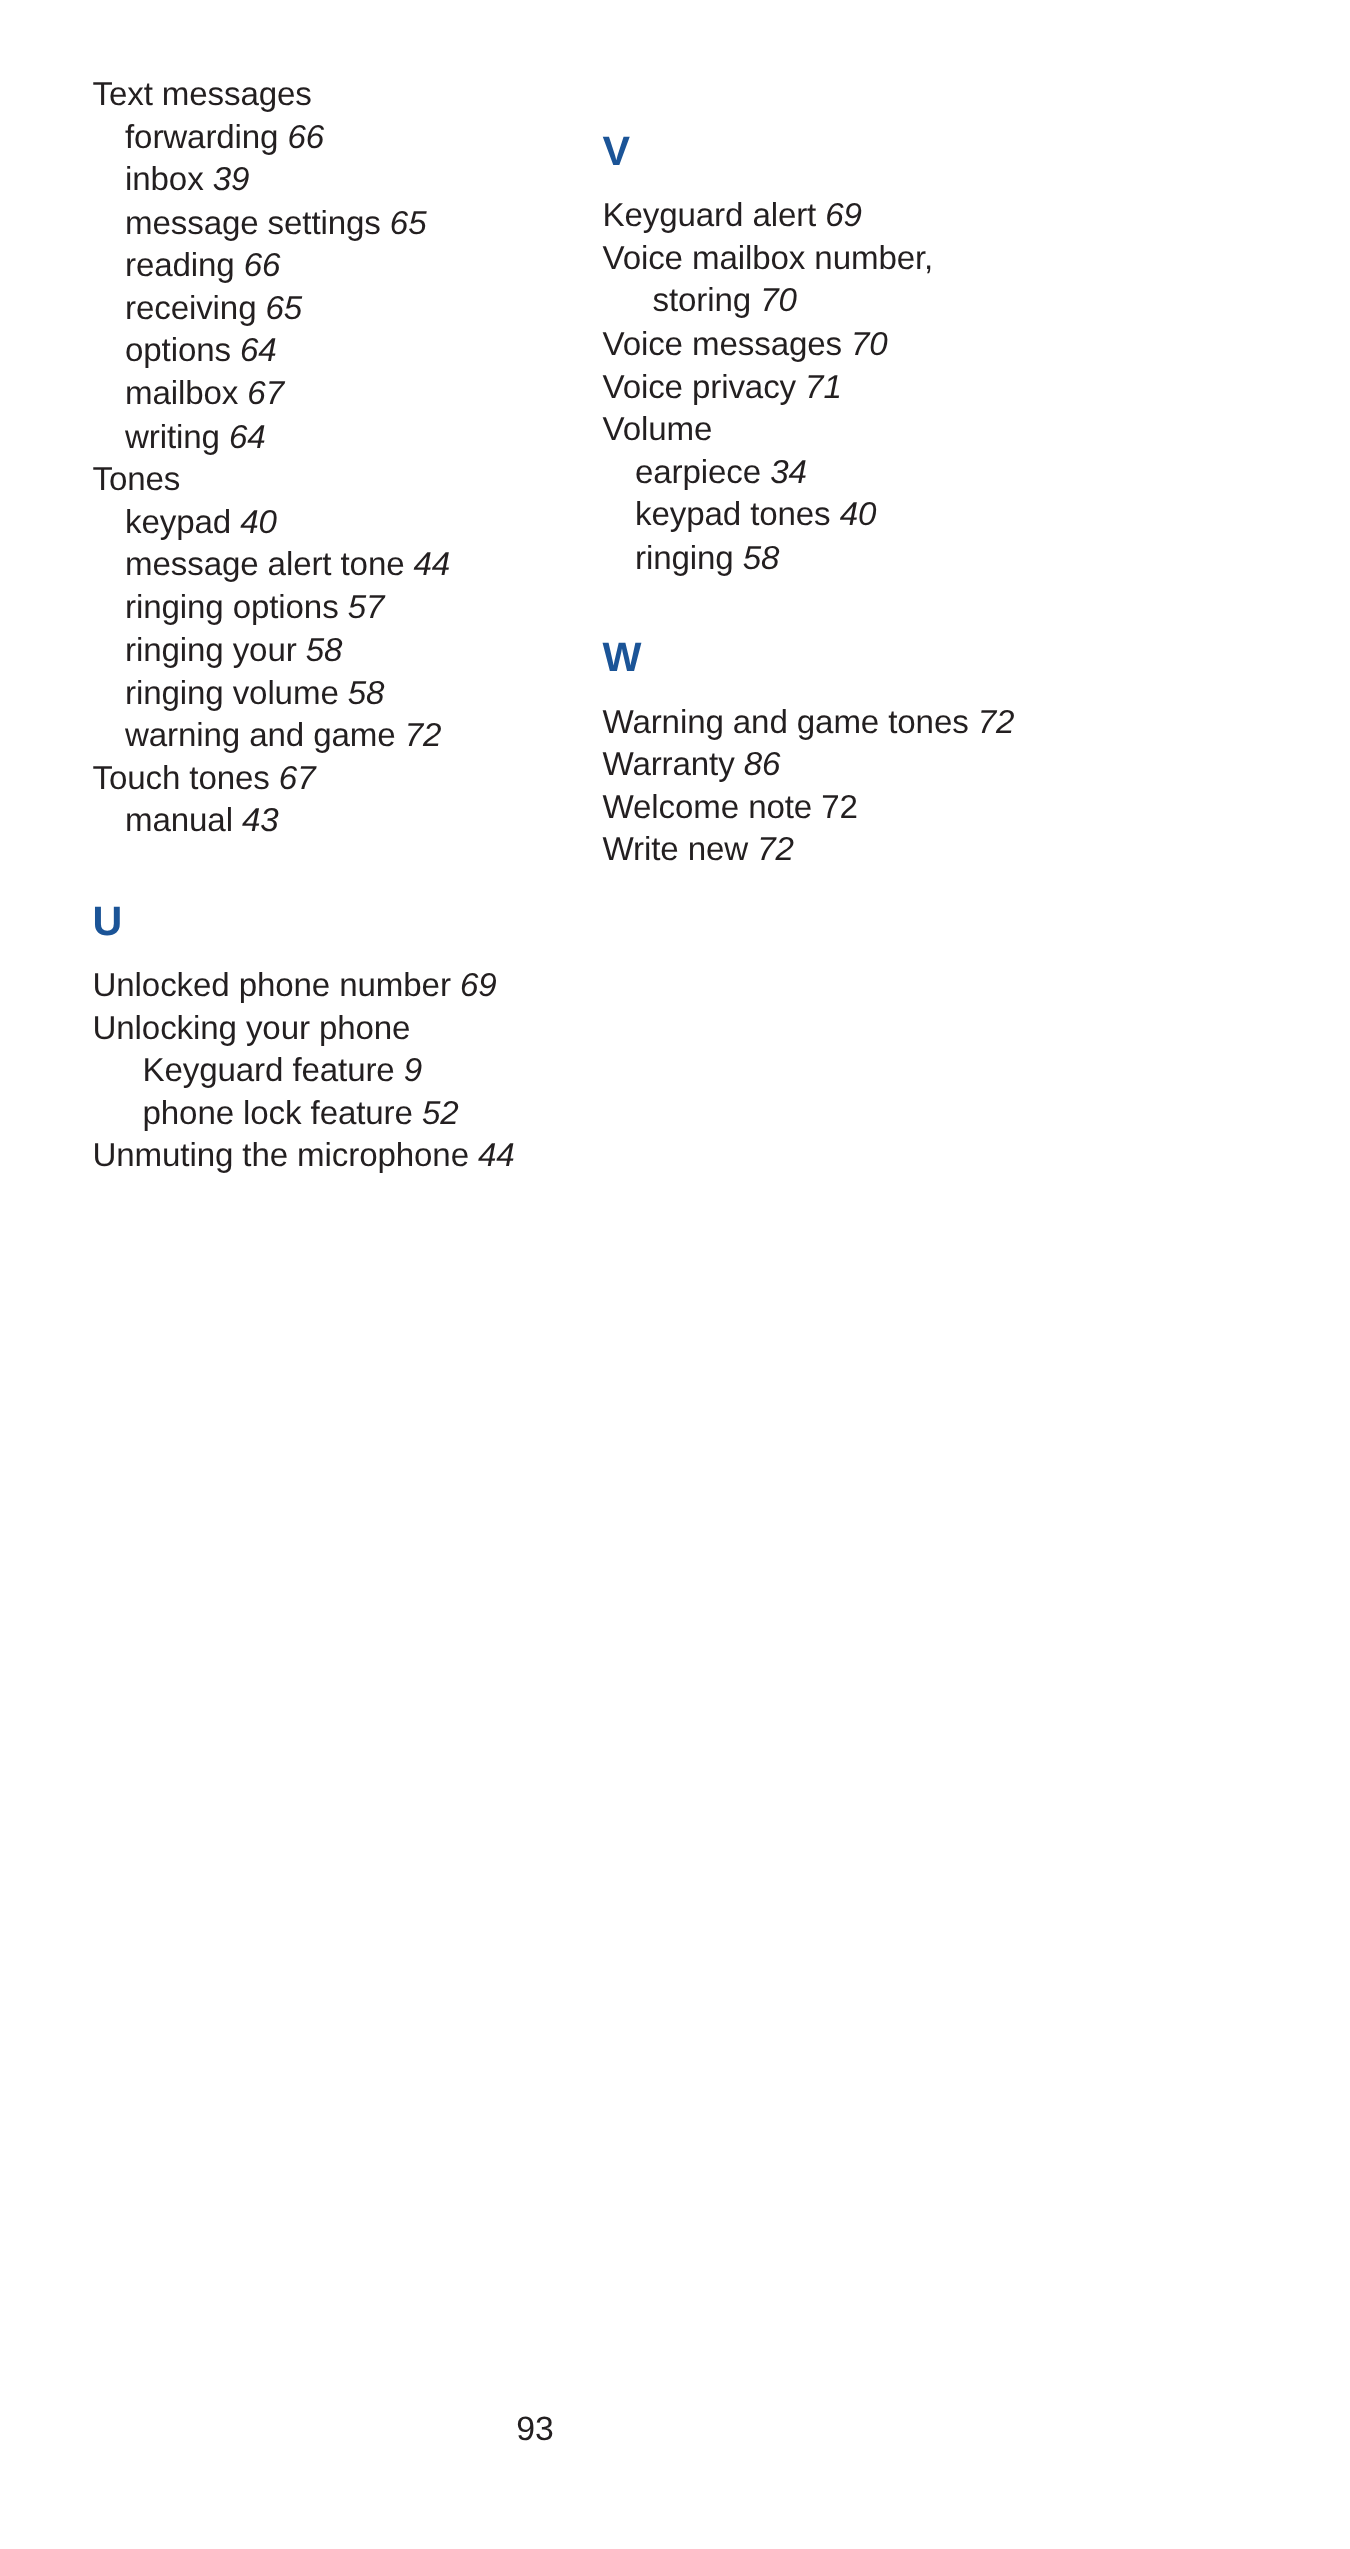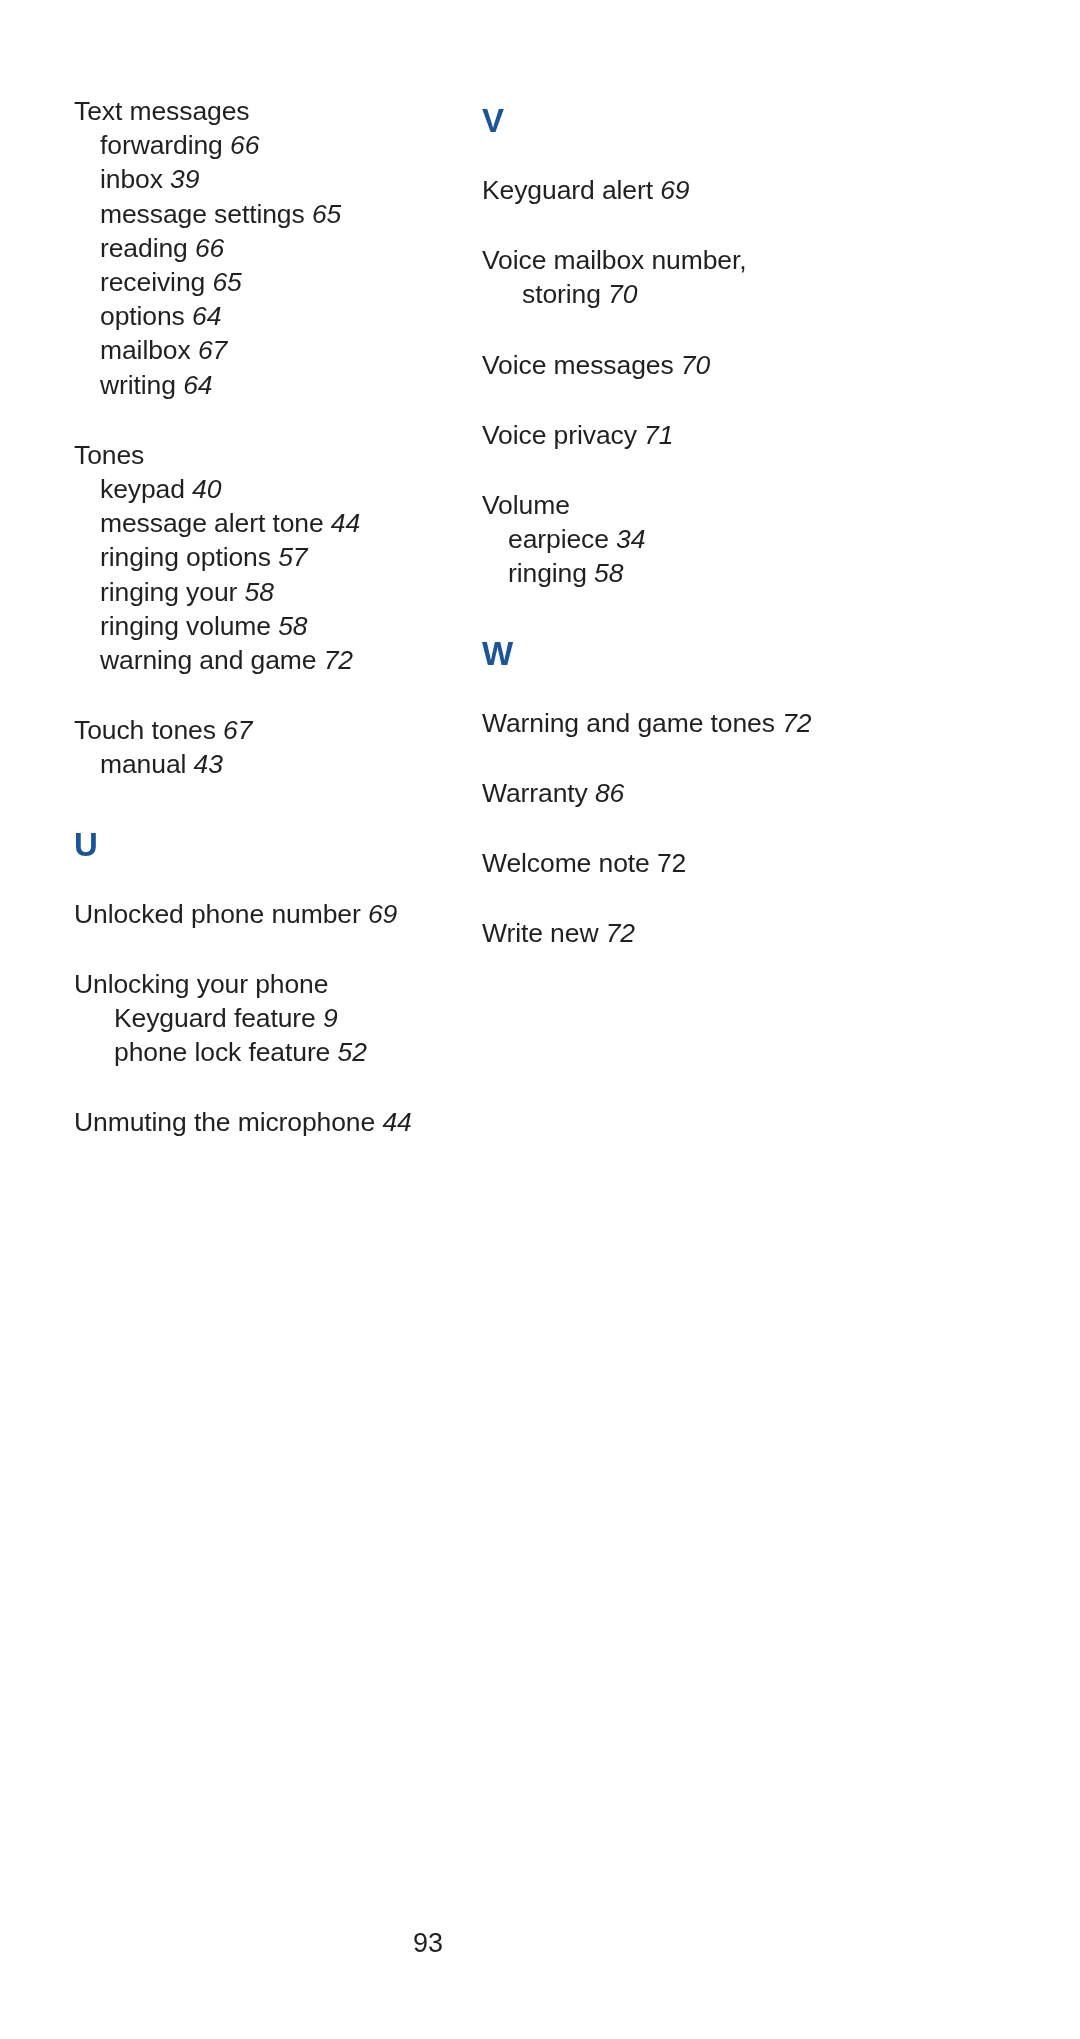--- a/index.html
+++ b/index.html
@@ -42,21 +42,21 @@
     margin-bottom: 18px;
   }
   .section-letter.spaced-top { margin-top: 46px; }
 
   .entry {
     font-size: 26.5px;
     line-height: 34.2px;
     white-space: nowrap;
     letter-spacing: -0.1px;
   }
-  .lvl-0 { padding-left: 0px; margin-top: 36px; }
+  .lvl-0 { padding-left: 0px; }
   .lvl-1 { padding-left: 26px; }
   .lvl-2 { padding-left: 40px; }
 
   .pg {
     font-style: italic;
   }
   .pg-upright {
     font-style: normal;
   }
 
@@ -113,20 +113,21 @@
     <div class="col col-right">
       <div class="group">
           <div class="section-letter spaced-top">V</div>
           <div class="entry lvl-0"><span>Keyguard alert</span><span class="pg"> 69</span></div>
           <div class="entry lvl-0"><span>Voice mailbox number,</span></div>
           <div class="entry lvl-2"><span>storing</span><span class="pg"> 70</span></div>
           <div class="entry lvl-0"><span>Voice messages</span><span class="pg"> 70</span></div>
           <div class="entry lvl-0"><span>Voice privacy</span><span class="pg"> 71</span></div>
           <div class="entry lvl-0"><span>Volume</span></div>
           <div class="entry lvl-1"><span>earpiece</span><span class="pg"> 34</span></div>
+          <div class="entry lvl-1"><span>keypad tones</span><span class="pg"> 40</span></div>
           <div class="entry lvl-1"><span>ringing</span><span class="pg"> 58</span></div>
         </div>
       <div class="group">
           <div class="section-letter spaced-top">W</div>
           <div class="entry lvl-0"><span>Warning and game tones</span><span class="pg"> 72</span></div>
           <div class="entry lvl-0"><span>Warranty</span><span class="pg"> 86</span></div>
           <div class="entry lvl-0"><span>Welcome note</span><span class="pg pg-upright"> 72</span></div>
           <div class="entry lvl-0"><span>Write new</span><span class="pg"> 72</span></div>
         </div>
     </div>

